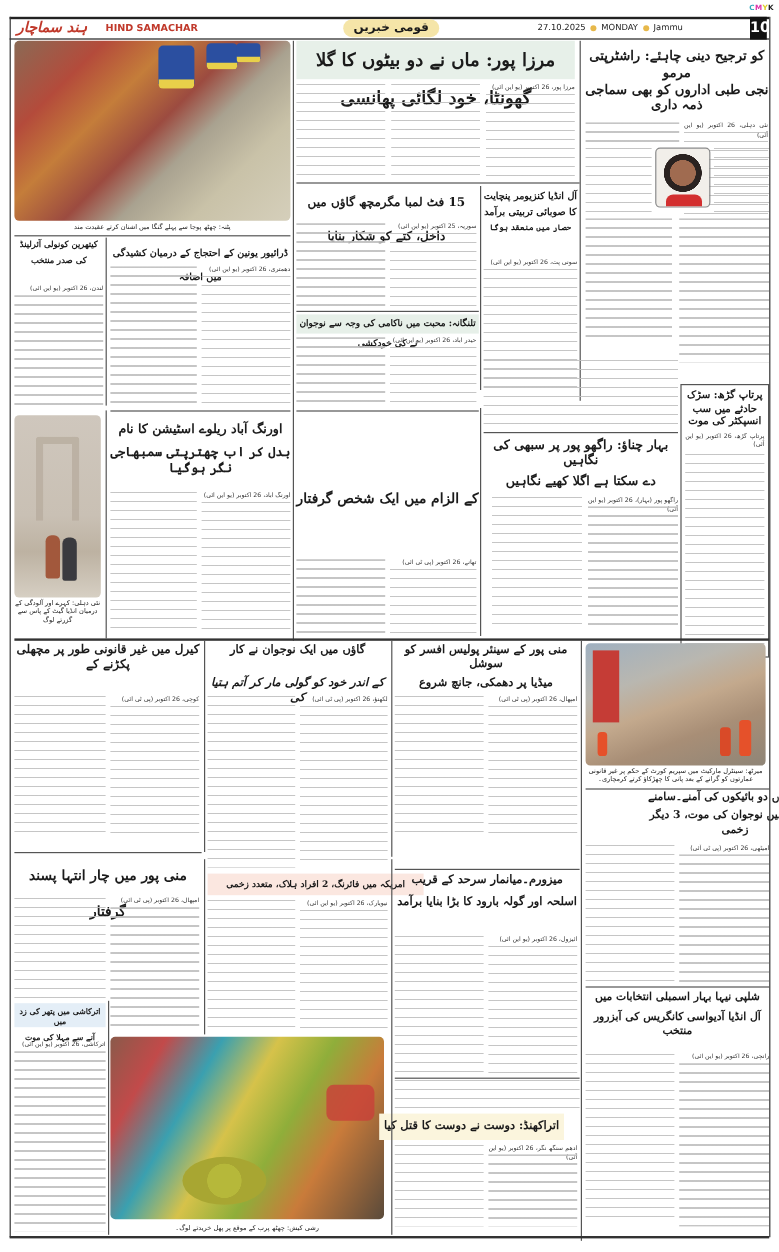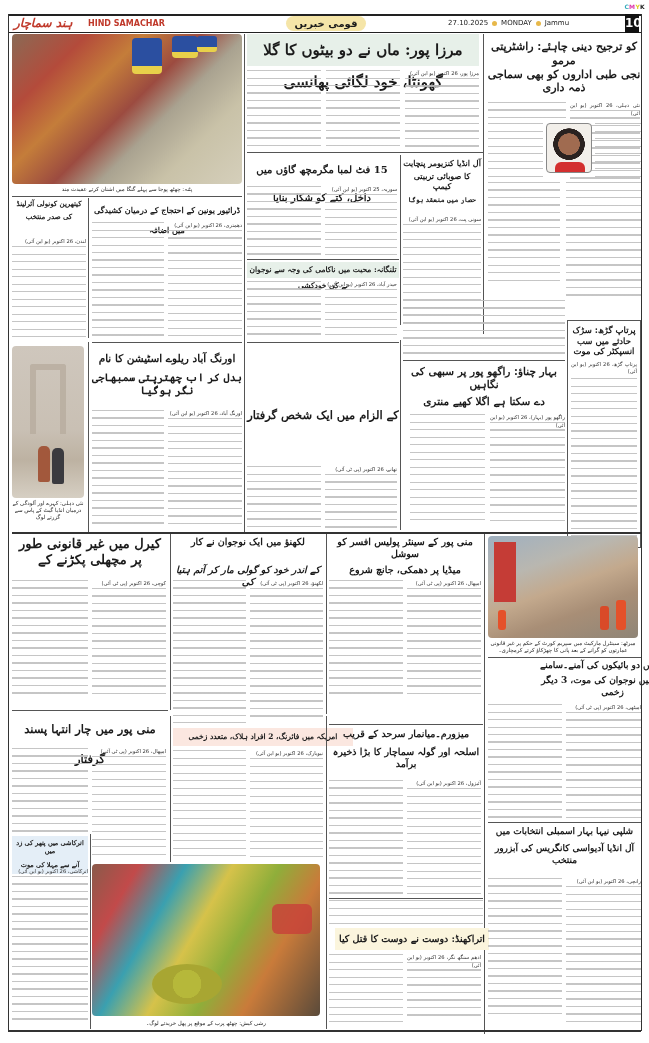--- a/index.html
+++ b/index.html
@@ -106,21 +106,21 @@
 <div class="abs" style="left:325px;top:194px;width:72px;height:62px;">
     <div class="text-lines"></div>
   </div>
 <div class="abs" style="left:247px;top:186px;width:74px;height:70px;">
     <div class="text-lines"></div>
   </div>
 <div class="vline" style="left:400px;top:155px;height:170px;"></div>
 
 <div class="abs" style="left:403px;top:158px;width:78px;height:56px;">
   <div class="headline" style="font-size:8px;">آل انڈیا کنزیومر پنچایت</div>
-  <div class="headline" style="font-size:8px;margin-top:3px;">کا صوبائی تربیتی کیمپ</div>
+  <div class="headline" style="font-size:8px;margin-top:3px;">کا صوبائی تربیتی برآمد</div>
   <div class="headline" style="font-size:6.5px;margin-top:5px;">حصار میں منعقد ہوگا</div>
 </div>
 <div class="col urdu abs" style="left:403px;top:216px;width:78px;">سونی پت، 26 اکتوبر (یو این آئی)</div>
 <div class="abs" style="left:403px;top:224px;width:78px;height:100px;">
     <div class="text-lines"></div>
   </div>
 
 <div class="hline" style="left:247px;top:259px;width:152px;"></div>
 <div class="boxed abs" style="left:247px;top:262px;width:152px;height:16px;">
   <div class="headline" style="font-size:7.5px;line-height:16px;">تلنگانہ: محبت میں ناکامی کی وجہ سے نوجوان نے کی خودکشی</div>
@@ -129,21 +129,21 @@
 <div class="abs" style="left:325px;top:289px;width:72px;height:50px;">
     <div class="text-lines"></div>
   </div>
 <div class="abs" style="left:247px;top:281px;width:74px;height:58px;">
     <div class="text-lines"></div>
   </div>
 
 <div class="hline" style="left:403px;top:360px;width:162px;"></div>
 <div class="abs" style="left:403px;top:365px;width:162px;height:46px;">
   <div class="headline" style="font-size:10.5px;">بہار چناؤ: راگھو پور پر سبھی کی نگاہیں</div>
-  <div class="headline" style="font-size:10.5px;margin-top:4px;">دے سکتا ہے اگلا کھیے منتری</div>
+  <div class="headline" style="font-size:10.5px;margin-top:4px;">دے سکتا ہے اگلا کھیے نگاہیں</div>
 </div>
 <div class="col urdu abs" style="left:490px;top:414px;width:75px;">راگھو پور (بہار)، 26 اکتوبر (یو این آئی)</div>
 <div class="abs" style="left:490px;top:422px;width:75px;height:100px;">
     <div class="text-lines"></div>
   </div>
 <div class="abs" style="left:410px;top:414px;width:75px;height:108px;">
     <div class="text-lines"></div>
   </div>
 <div class="abs" style="left:403px;top:300px;width:162px;height:55px;">
     <div class="text-lines"></div>
@@ -209,33 +209,33 @@
     <div class="text-lines"></div>
   </div>
 <div class="abs" style="left:92px;top:410px;width:72px;height:118px;">
     <div class="text-lines"></div>
   </div>
 <div class="vline" style="left:244px;top:34px;height:500px;"></div>
 
 <div class="hline" style="left:12px;top:532px;width:629px;height:1.5px;background:#333;"></div>
 
 <div class="abs" style="left:12px;top:536px;width:156px;height:42px;">
-  <div class="headline" style="font-size:13px;">کیرل میں غیر قانونی طور پر مچھلی پکڑنے کے</div>
+  <div class="headline" style="font-size:10px;">کیرل میں غیر قانونی طور پر مچھلی پکڑنے کے</div>
 </div>
 <div class="col urdu abs" style="left:92px;top:580px;width:74px;">کوچی، 26 اکتوبر (پی ٹی آئی)</div>
 <div class="abs" style="left:92px;top:588px;width:74px;height:112px;">
     <div class="text-lines"></div>
   </div>
 <div class="abs" style="left:12px;top:580px;width:76px;height:120px;">
     <div class="text-lines"></div>
   </div>
 <div class="vline" style="left:170px;top:534px;height:176px;"></div>
 
 <div class="abs" style="left:173px;top:536px;width:150px;height:42px;">
-  <div class="headline" style="font-size:9.5px;">لکھنؤ میں ایک نوجوان نے کار</div>
+  <div class="headline" style="font-size:9.5px;">گاؤں میں ایک نوجوان نے کار</div>
   <div class="headline" style="font-size:9.5px;margin-top:16px;font-style:italic;">کے اندر خود کو گولی مار کر آتم ہتیا کی</div>
 </div>
 <div class="col urdu abs" style="left:250px;top:580px;width:73px;">لکھنؤ، 26 اکتوبر (پی ٹی آئی)</div>
 <div class="abs" style="left:250px;top:588px;width:73px;height:135px;">
     <div class="text-lines"></div>
   </div>
 <div class="abs" style="left:173px;top:580px;width:73px;height:143px;">
     <div class="text-lines"></div>
   </div>
 <div class="vline" style="left:326px;top:534px;height:180px;"></div>
@@ -293,48 +293,48 @@
 <div class="abs" style="left:250px;top:758px;width:73px;height:100px;">
     <div class="text-lines"></div>
   </div>
 <div class="abs" style="left:173px;top:750px;width:73px;height:108px;">
     <div class="text-lines"></div>
   </div>
 
 <div class="hline" style="left:329px;top:724px;width:154px;"></div>
 <div class="abs" style="left:329px;top:728px;width:154px;height:48px;">
   <div class="headline" style="font-size:9.5px;">میزورم۔میانمار سرحد کے قریب</div>
-  <div class="headline" style="font-size:9.5px;margin-top:6px;">اسلحہ اور گولہ سماچار کا بڑا ذخیرہ برآمد</div>
+  <div class="headline" style="font-size:9.5px;margin-top:6px;">اسلحہ اور گولہ بارود کا بڑا بنایا برآمد</div>
 </div>
 <div class="col urdu abs" style="left:407px;top:780px;width:74px;">آئیزول، 26 اکتوبر (یو این آئی)</div>
 <div class="abs" style="left:407px;top:788px;width:74px;height:108px;">
     <div class="text-lines"></div>
   </div>
 <div class="abs" style="left:329px;top:780px;width:74px;height:116px;">
     <div class="text-lines"></div>
   </div>
 
-<div class="blue abs" style="left:12px;top:836px;width:76px;height:38px;">
+<div class="blue abs" style="left:12px;top:836px;width:76px;height:20px;">
   <div class="headline" style="font-size:6.5px;margin-top:3px;">اترکاشی میں پتھر کی زد میں</div>
   <div class="headline" style="font-size:6.5px;margin-top:6px;">آنے سے مہلا کی موت</div>
 </div>
 <div class="col urdu abs" style="left:12px;top:868px;width:76px;">اترکاشی، 26 اکتوبر (یو این آئی)</div>
 <div class="abs" style="left:12px;top:876px;width:76px;height:150px;">
     <div class="text-lines"></div>
   </div>
 <div class="vline" style="left:90px;top:834px;height:195px;"></div>
 
 <div class="photo" style="left:92px;top:864px;width:228px;height:152px;background:linear-gradient(120deg,#8a5a4a 0%,#c24a4a 15%,#3aa0b0 30%,#d6c24a 45%,#8fae3a 60%,#c97b3a 75%,#5a4a3a 100%);">
   <div class="abs" style="left:60px;top:100px;width:70px;height:40px;background:radial-gradient(circle,#b6b83a 0 35%,#a8a632 36%);border-radius:50%;"></div>
   <div class="abs" style="left:180px;top:40px;width:40px;height:30px;background:#c8403a;border-radius:6px;opacity:.8;"></div>
 </div>
 <div class="caption" style="left:92px;top:1020px;width:228px;">رشی کیش: چھٹھ پرب کے موقع پر پھل خریدتے لوگ۔</div>
 
 <div class="hline" style="left:329px;top:898px;width:154px;"></div>
-<div class="cream abs" style="left:335px;top:928px;width:154px;height:22px;">
+<div class="cream abs" style="left:316px;top:928px;width:154px;height:22px;">
   <div class="headline" style="font-size:9.5px;line-height:22px;">اتراکھنڈ: دوست نے دوست کا قتل کیا</div>
 </div>
 <div class="col urdu abs" style="left:407px;top:954px;width:74px;">ادھم سنگھ نگر، 26 اکتوبر (یو این آئی)</div>
 <div class="abs" style="left:407px;top:962px;width:74px;height:60px;">
     <div class="text-lines"></div>
   </div>
 <div class="abs" style="left:329px;top:954px;width:74px;height:68px;">
     <div class="text-lines"></div>
   </div>
 <div class="abs" style="left:329px;top:900px;width:154px;height:24px;">

